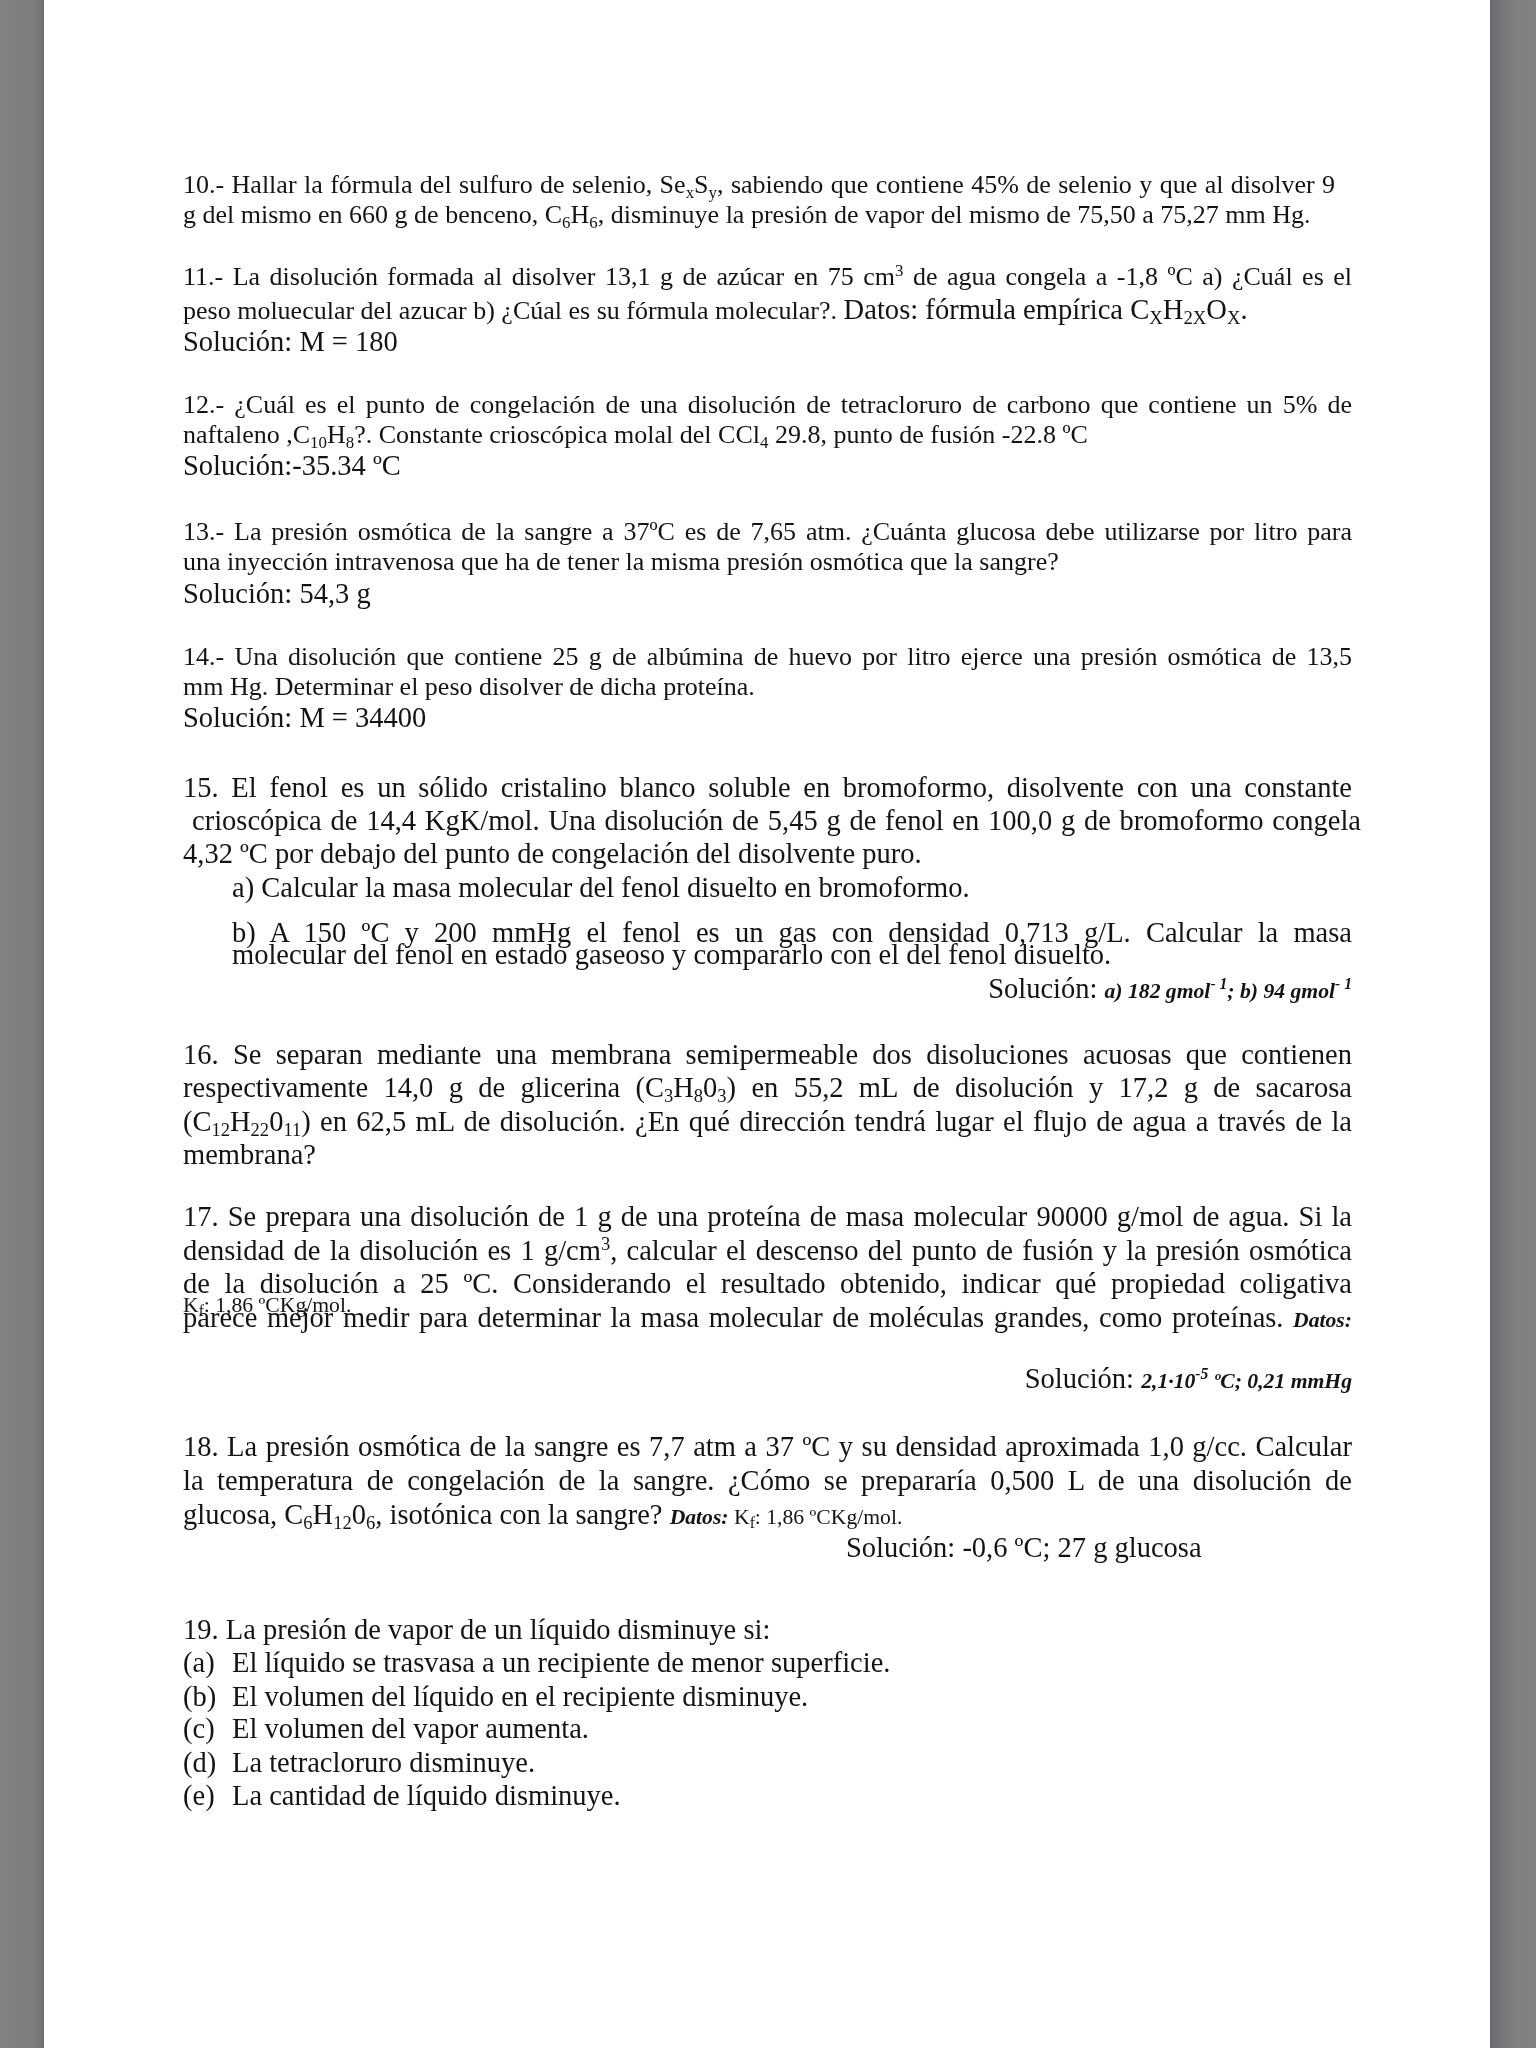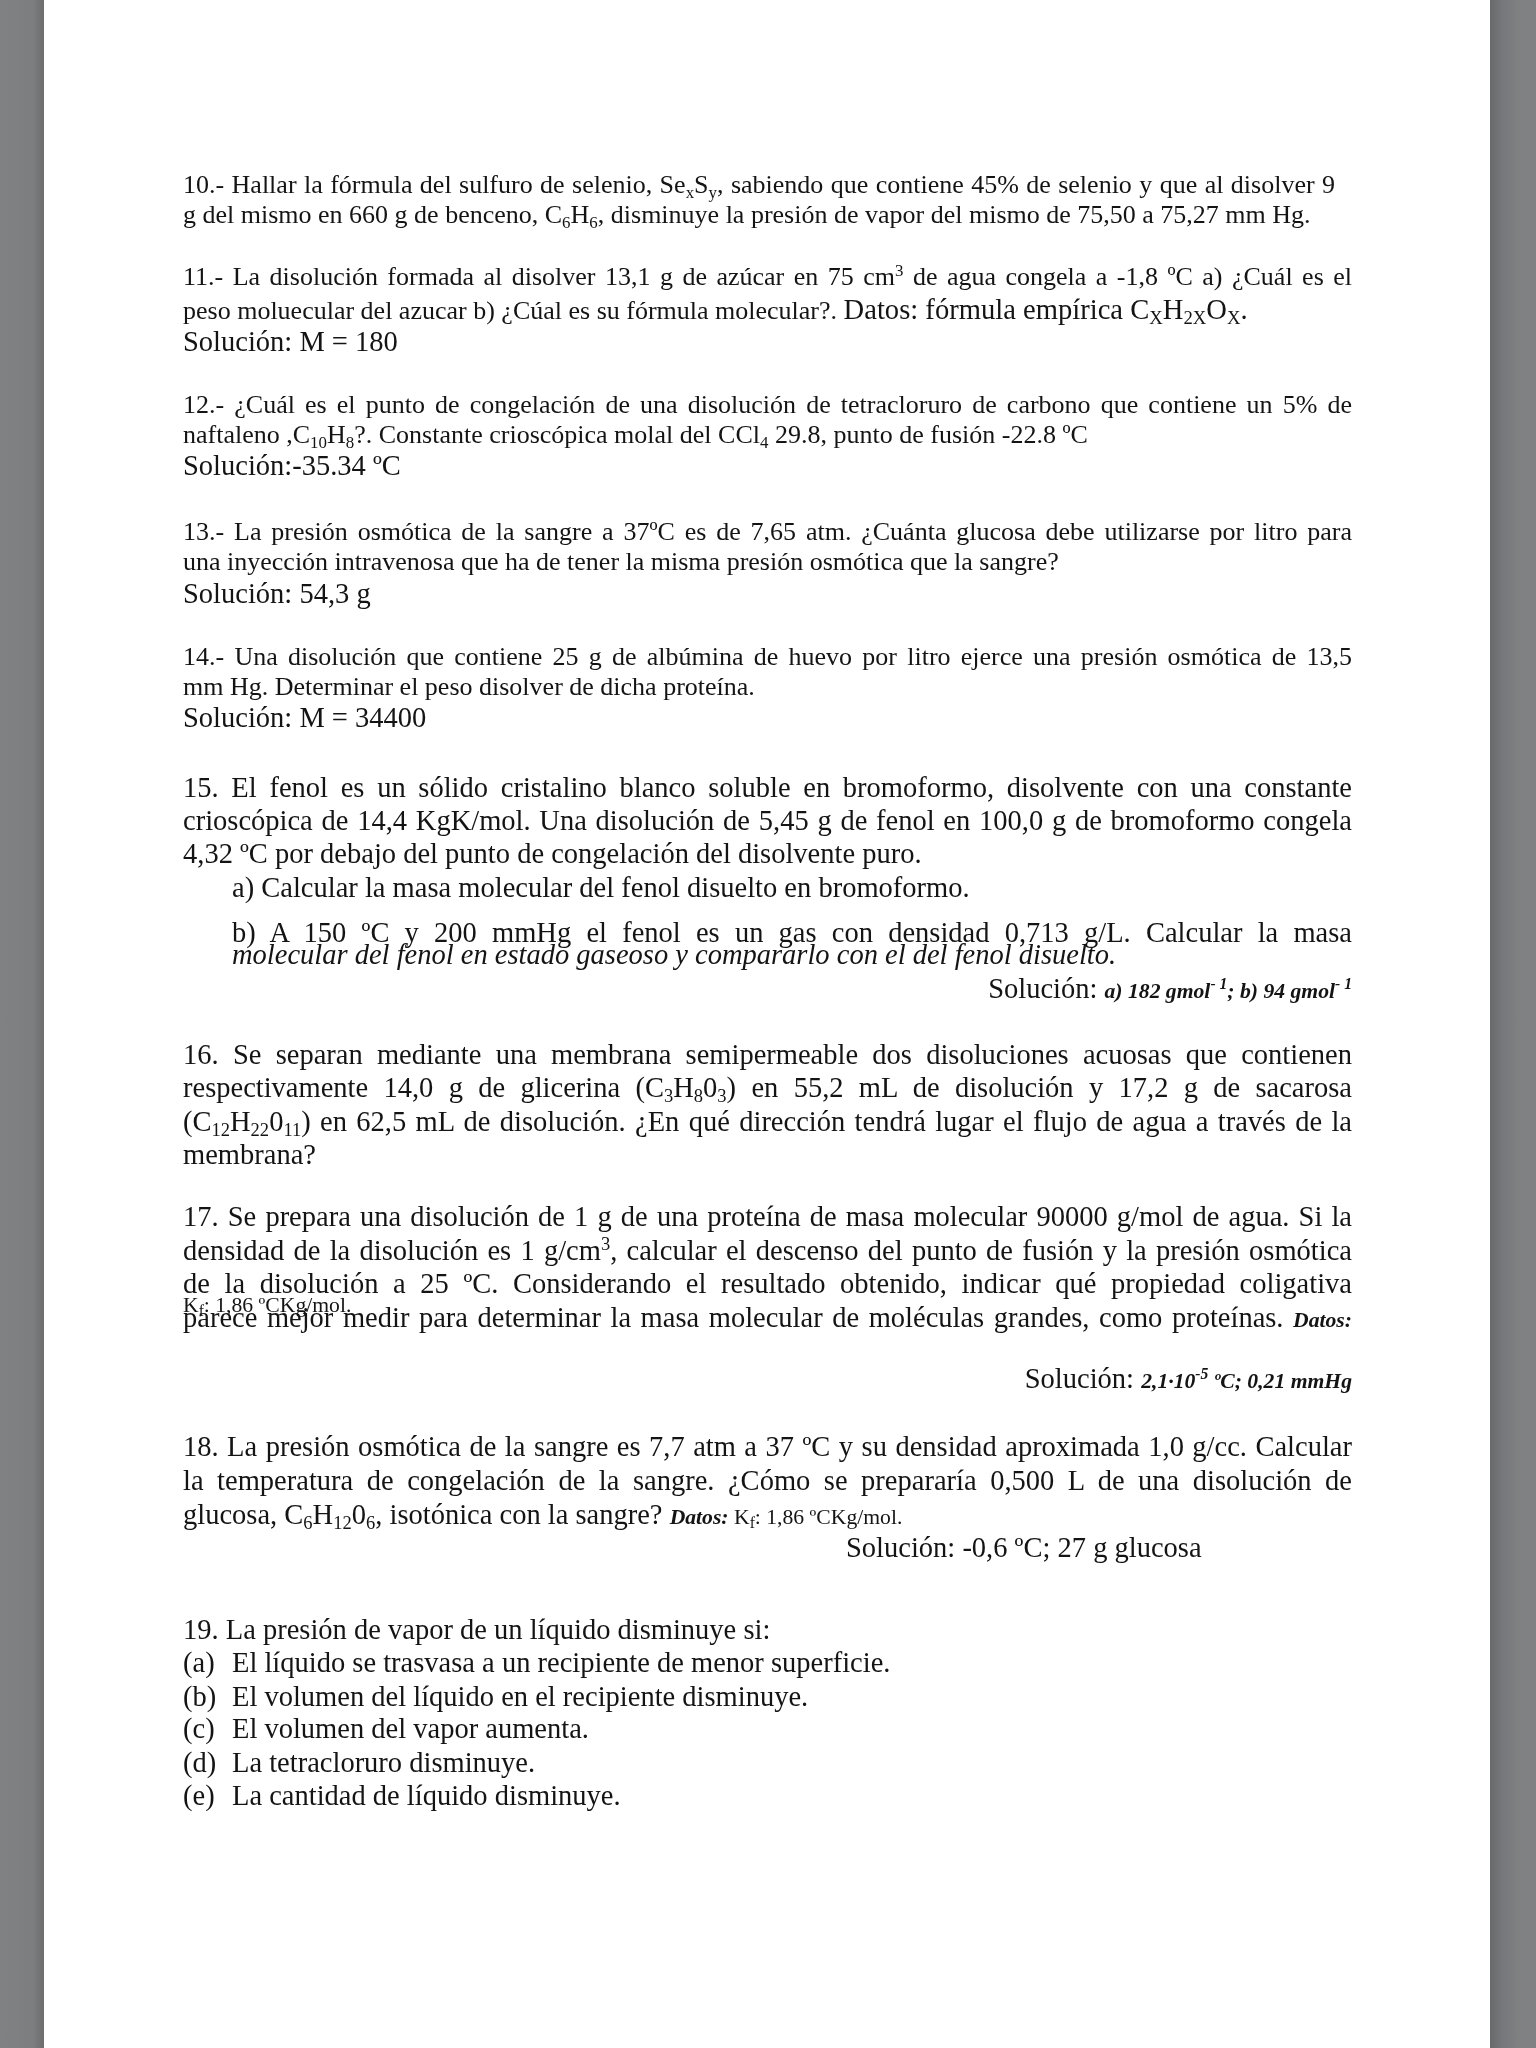--- a/index.html
+++ b/index.html
@@ -80,25 +80,25 @@
   </section>
 
   <section>
     <div class="ln b1 just" style="top:642px;">14.- Una disolución que contiene 25 g de albúmina de huevo por litro ejerce una presión osmótica de 13,5</div>
     <div class="ln b1 left" style="top:672px;">mm Hg. Determinar el peso disolver de dicha proteína.</div>
     <div class="ln s1 left" style="top:703px;">Solución: M = 34400</div>
   </section>
 
   <section>
     <div class="ln b2 just" style="top:771px;">15. El fenol es un sólido cristalino blanco soluble en bromoformo, disolvente con una constante</div>
-    <div class="ln b2 just" style="top:804px;">crioscópica de 14,4 KgK/mol. Una disolución de 5,45 g de fenol en 100,0 g de bromoformo congela</div>
+    <div class="ln b2 just" style="top:804px;margin-left:9px;">crioscópica de 14,4 KgK/mol. Una disolución de 5,45 g de fenol en 100,0 g de bromoformo congela</div>
     <div class="ln b2 left" style="top:837px;">4,32 ºC por debajo del punto de congelación del disolvente puro.</div>
     <div class="ln b2 left ind" style="top:871px;">a) Calcular la masa molecular del fenol disuelto en bromoformo.</div>
     <div class="ln b2 just ind" style="top:916px;">b) A 150 ºC y 200 mmHg el fenol es un gas con densidad 0,713 g/L. Calcular la masa</div>
-    <div class="ln b2 left ind" style="top:938px;font-style:italic;">molecular del fenol en estado gaseoso y compararlo con el del fenol disuelto.</div>
+    <div class="ln b2 left ind" style="top:938px;">molecular del fenol en estado gaseoso y compararlo con el del fenol disuelto.</div>
     <div class="ln b2 right" style="top:972px;">Solución: <span class="f-i f-sm">a) 182 gmol</span><sup class="f-i f-sm f-sup">- 1</sup><span class="f-i f-sm">; b) 94 gmol</span><sup class="f-i f-sm f-sup">- 1</sup></div>
   </section>
 
   <section>
     <div class="ln b2 just" style="top:1038px;">16. Se separan mediante una membrana semipermeable dos disoluciones acuosas que contienen</div>
     <div class="ln b2 just" style="top:1071px;">respectivamente 14,0 g de glicerina (C<sub class="f-sub">3</sub>H<sub class="f-sub">8</sub>0<sub class="f-sub">3</sub>) en 55,2 mL de disolución y 17,2 g de sacarosa</div>
     <div class="ln b2 just" style="top:1105px;">(C<sub class="f-sub">12</sub>H<sub class="f-sub">22</sub>0<sub class="f-sub">11</sub>) en 62,5 mL de disolución. ¿En qué dirección tendrá lugar el flujo de agua a través de la</div>
     <div class="ln b2 left" style="top:1138px;">membrana?</div>
   </section>
 

